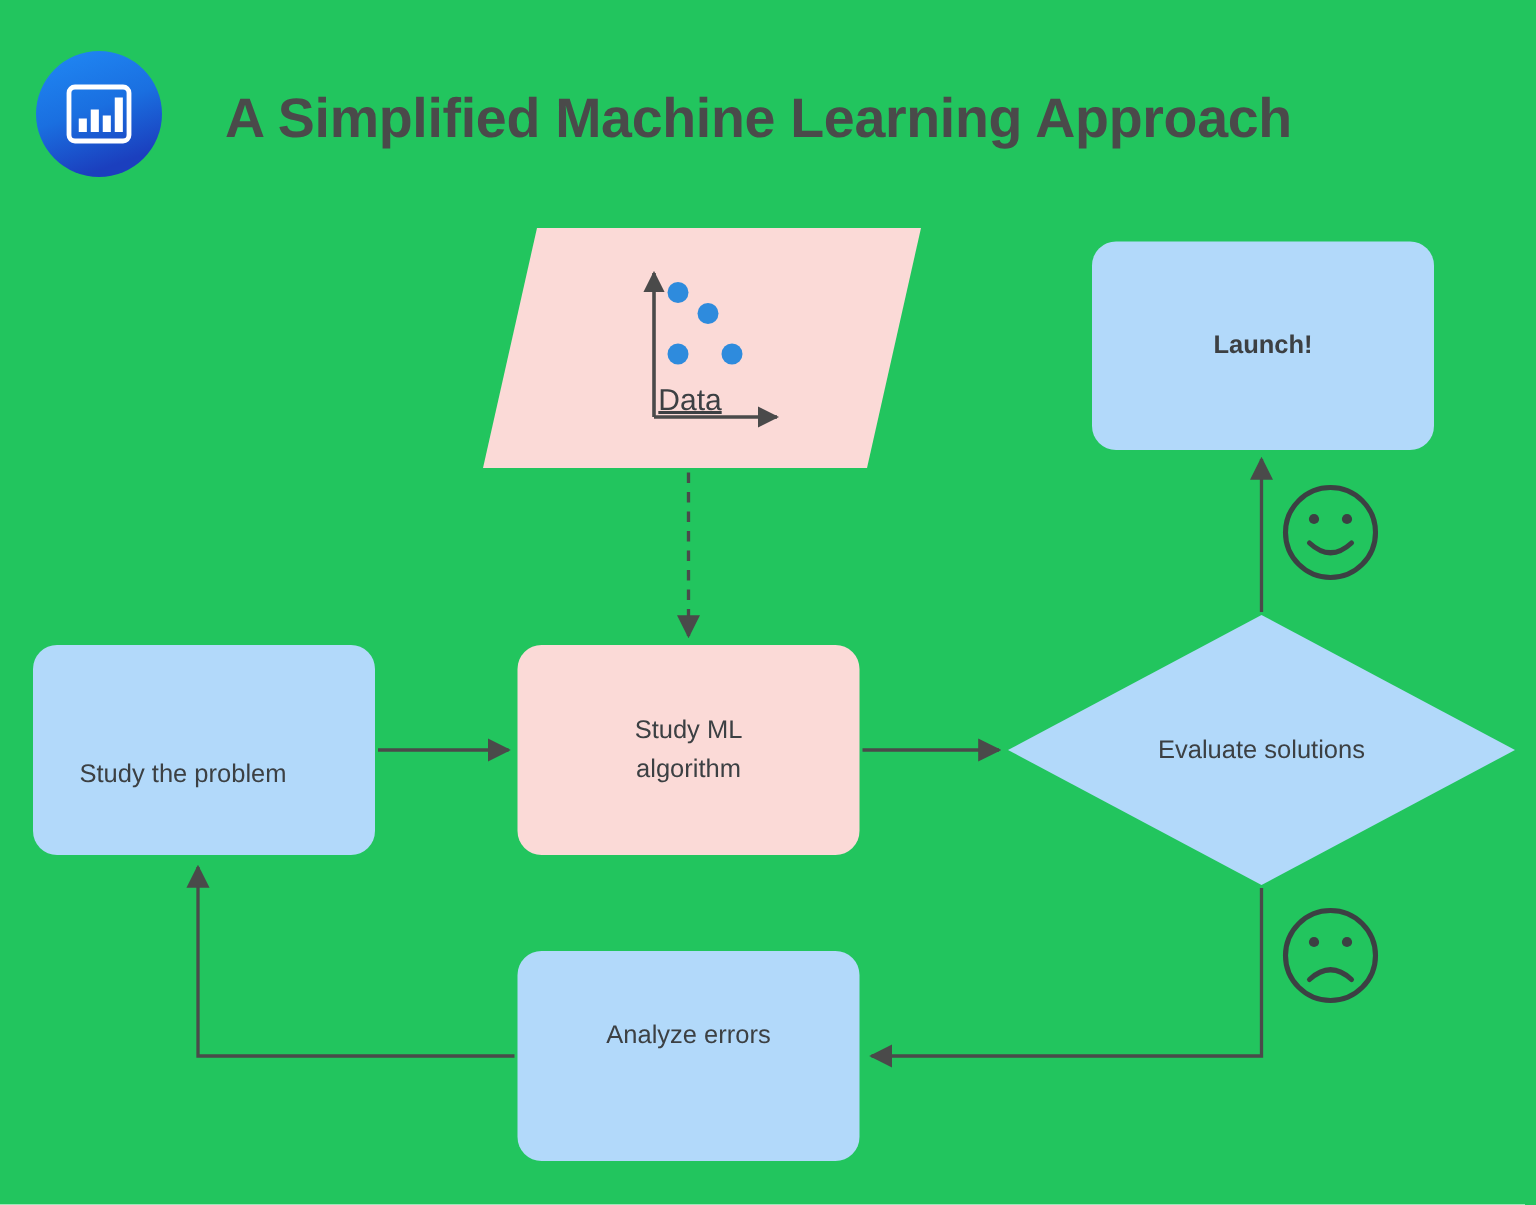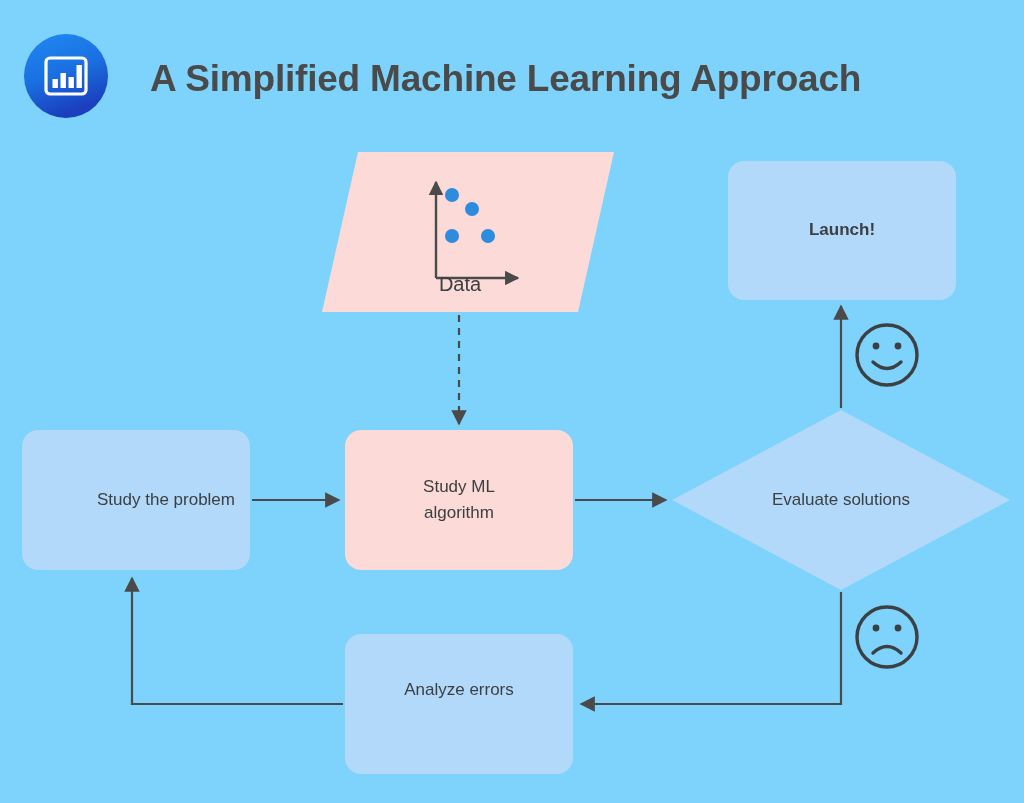--- a/index.html
+++ b/index.html
@@ -9,21 +9,21 @@
   }
   body {
     font-family: "Liberation Sans", "DejaVu Sans", sans-serif;
     color: #3c4043;
     -webkit-font-smoothing: antialiased;
   }
   #page {
     position: relative;
     width: 1024px;
     height: 803px;
-    background: #7dd3fc;
+    background: #22c55e;
     overflow: hidden;
   }
 
   
   #header-logo {
     position: absolute;
     left: 24px;
     top: 34px;
     width: 84px;
     height: 84px;
@@ -56,27 +56,27 @@
     position: absolute;
     display: flex;
     align-items: center;
     justify-content: center;
     text-align: center;
     font-size: 17px;
     color: #3c4043;
     line-height: 1.55;
     pointer-events: none;
   }
-  #label-study        { left: 22px;  top: 430px; width: 200px; height: 140px; padding-left: 44px; }
+  #label-study        { left: 22px;  top: 446px; width: 200px; height: 140px; }
   #label-train        { left: 345px; top: 430px; width: 228px; height: 140px; }
   #label-evaluate     { left: 672px; top: 410px; width: 338px; height: 180px; }
   #label-launch       { left: 728px; top: 161px; width: 228px; height: 139px; font-weight: bold; }
   #label-analyze      { left: 345px; top: 620px; width: 228px; height: 140px; }
-  #label-data         { left: 400px; top: 268px; width: 120px; height: 32px;
-                        font-size: 20px; }
+  #label-data         { left: 400px; top: 251px; width: 120px; height: 32px;
+                        font-size: 20px; text-decoration: underline; }
 </style>
 </head>
 <body>
 
 <div id="page">
 
   <div id="header-logo">
     <svg width="84" height="84" viewBox="0 0 84 84">
       <defs>
         <linearGradient id="logoGrad" x1="0" y1="0" x2="0.35" y2="1">

